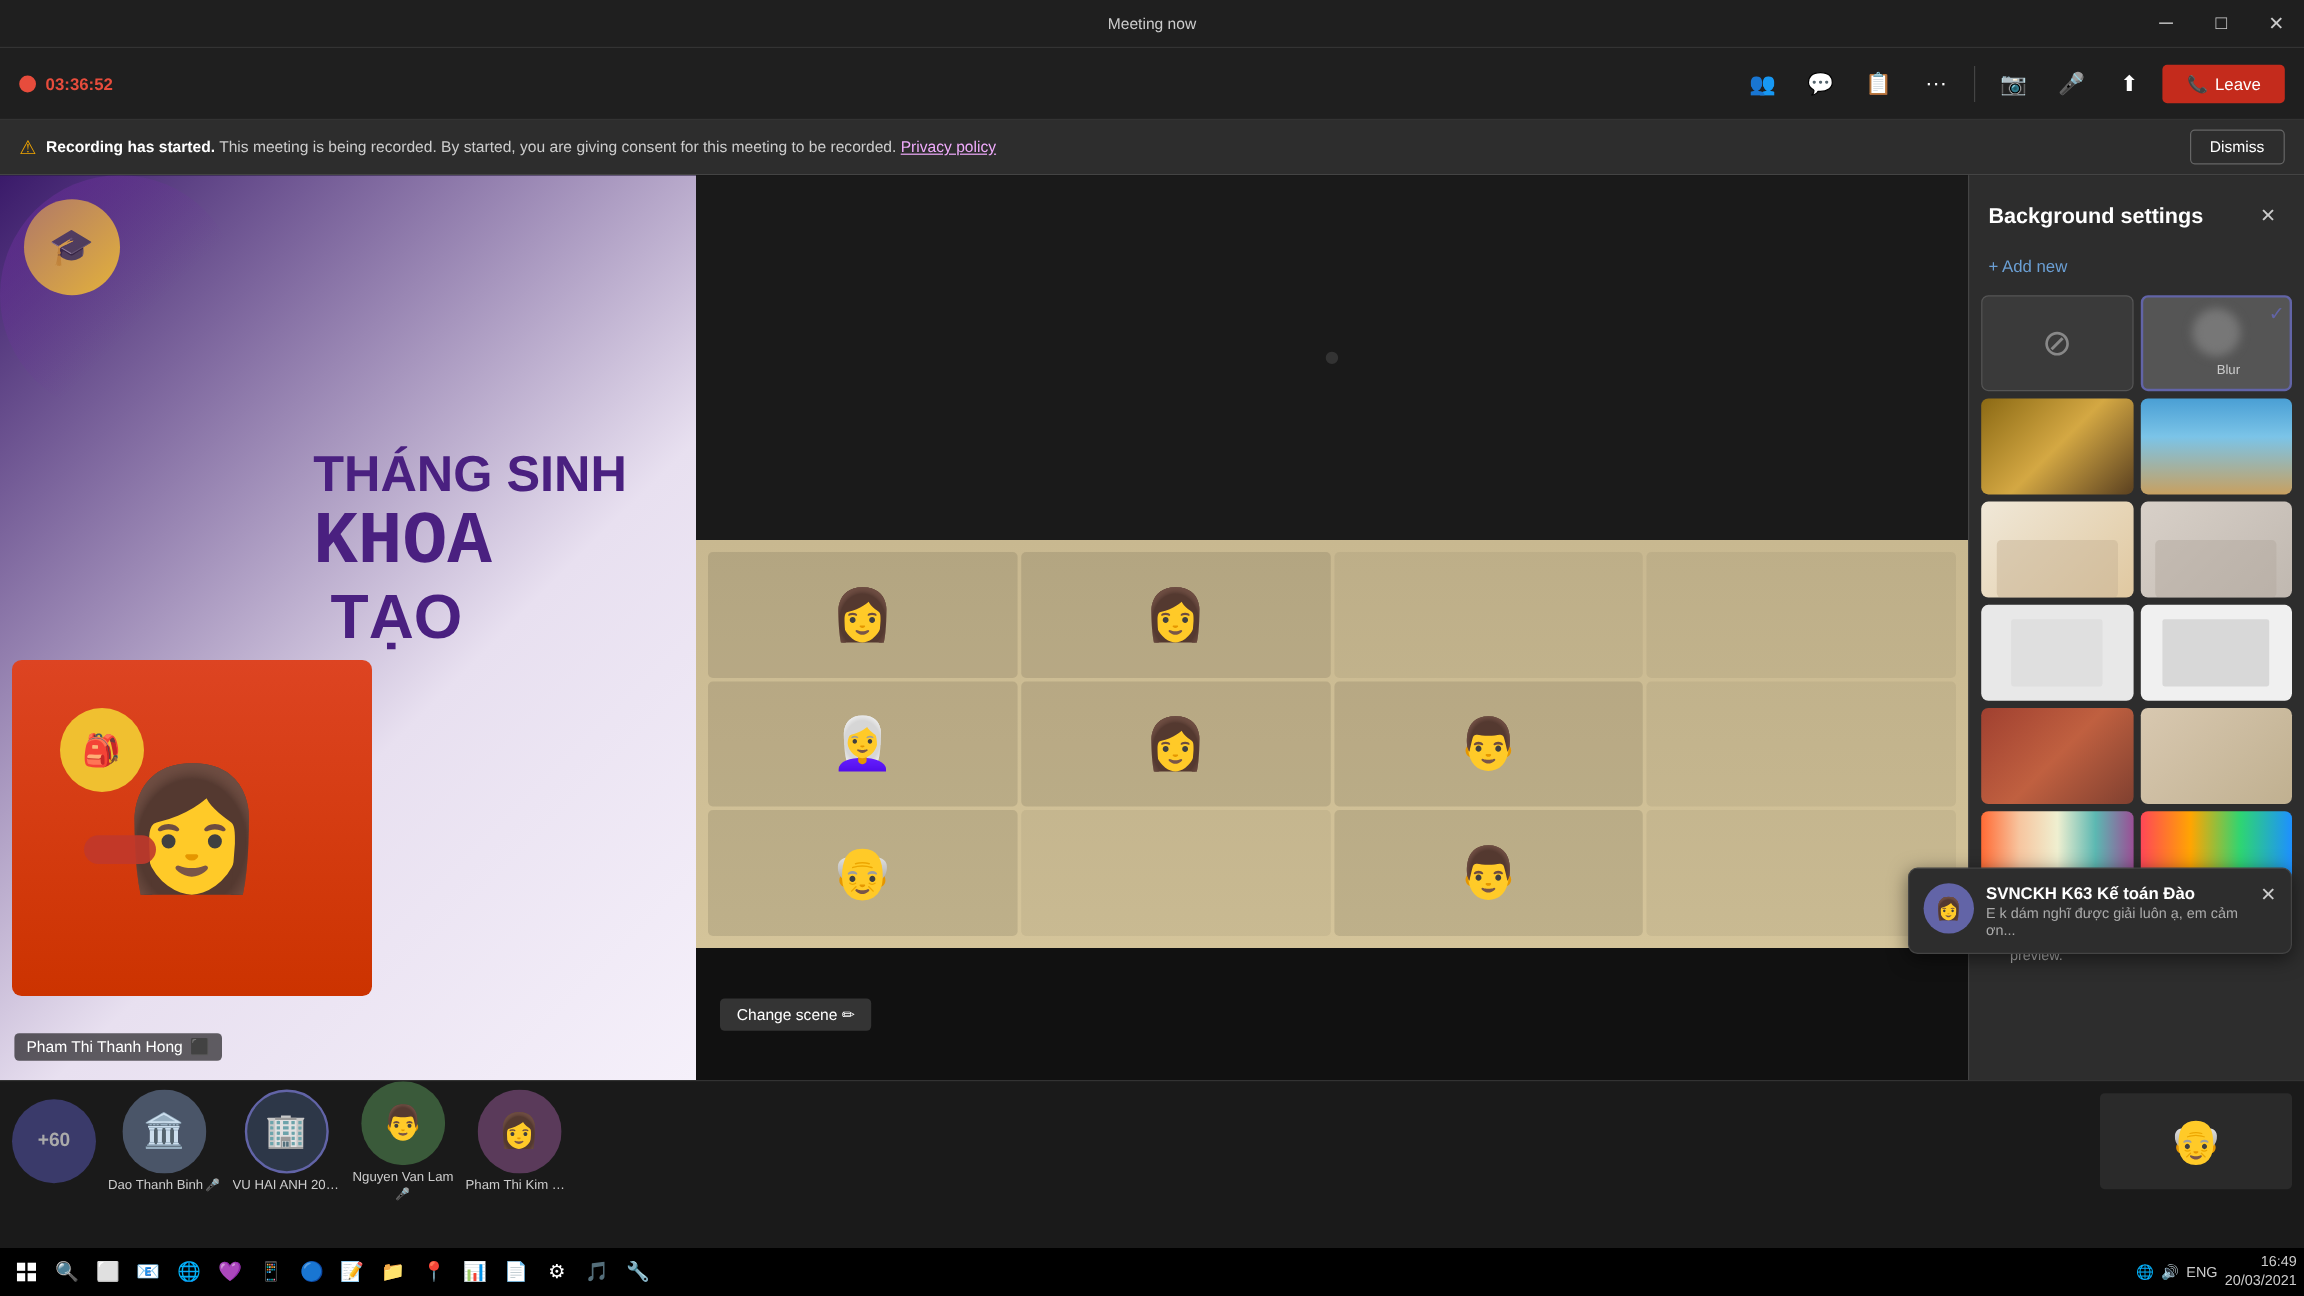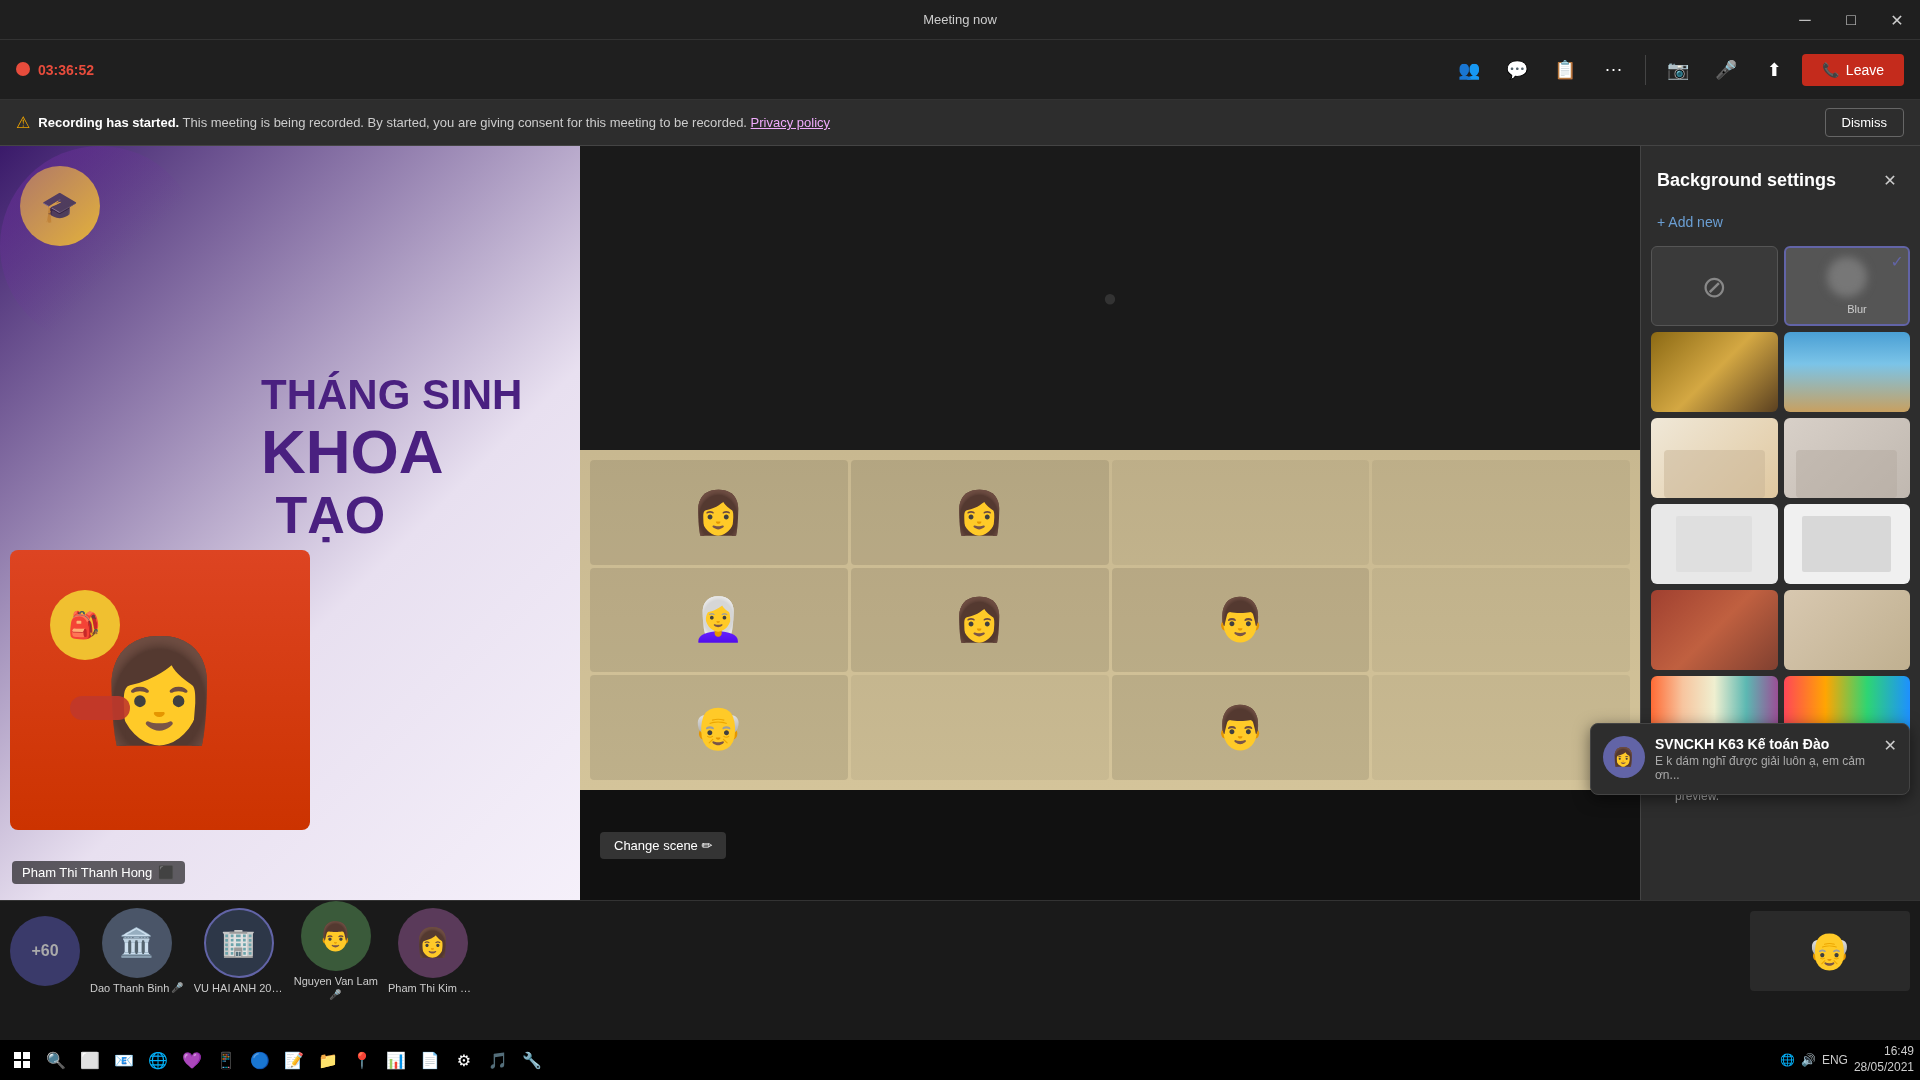--- a/index.html
+++ b/index.html
@@ -51,20 +51,21 @@
       width: 100%;
       height: 60px;
       background: #1f1f1f;
       display: flex;
       align-items: center;
       padding: 0 16px;
       border-bottom: 1px solid #333;
     }
     .toolbar-left {
       display: flex;
+      align-items: center;
       gap: 8px;
       flex: 1;
     }
     .record-indicator {
       width: 14px;
       height: 14px;
       background: #e74c3c;
       border-radius: 50%;
     }
     .record-time {
@@ -550,21 +551,21 @@
 
     <div class="presenter-panel">
       <div class="presenter-bg">
 
         <div class="deco-circle-1">🎓</div>
 
         <div style="position:absolute; top:0; left:0; width:200px; height:200px; border-radius:50%; background:linear-gradient(135deg, #7030a0 0%, transparent 60%); opacity:0.6;"></div>
 
         <div style="position:absolute; top:30%; left:45%; color:#4a2080; font-weight:900; font-size:42px; line-height:1.1;">
           <div>THÁNG SINH</div>
-          <div style="font-size:62px;">KHOA</div>
+          <div style="font-size:62px;font-family:Liberation Mono, monospace;">KHOA</div>
           <div style="font-size:52px;">&nbsp;TẠO</div>
         </div>
 
         <div style="position:absolute; bottom:70px; left:10px; width:300px; height:280px; background:linear-gradient(to top, #cc3300, #dd4422); border-radius:8px; display:flex; align-items:center; justify-content:center; font-size:100px;">
           👩
         </div>
 
         <div style="position:absolute; bottom:180px; left:70px; width:60px; height:24px; background:#c0392b; border-radius:12px; opacity:0.9;"></div>
 
         <div style="position:absolute; bottom:240px; left:50px; width:70px; height:70px; border-radius:50%; background:#f0c030; display:flex; align-items:center; justify-content:center; font-size:26px;">🎒</div>
@@ -748,16 +749,16 @@
   <div class="taskbar-icon">🎵</div>
   <div class="taskbar-icon">🔧</div>
   <div class="taskbar-right">
     <div style="display:flex; align-items:center; gap:6px;">
       <span style="font-size:12px; color:#ccc;">🌐</span>
       <span style="font-size:12px; color:#ccc;">🔊</span>
       <span style="font-size:12px; color:#ccc;">ENG</span>
     </div>
     <div class="taskbar-time">
       <div>16:49</div>
-      <div>28/05/2021</div>
+      <div>20/03/2021</div>
     </div>
   </div>
 </div>
 
 </body></html>

